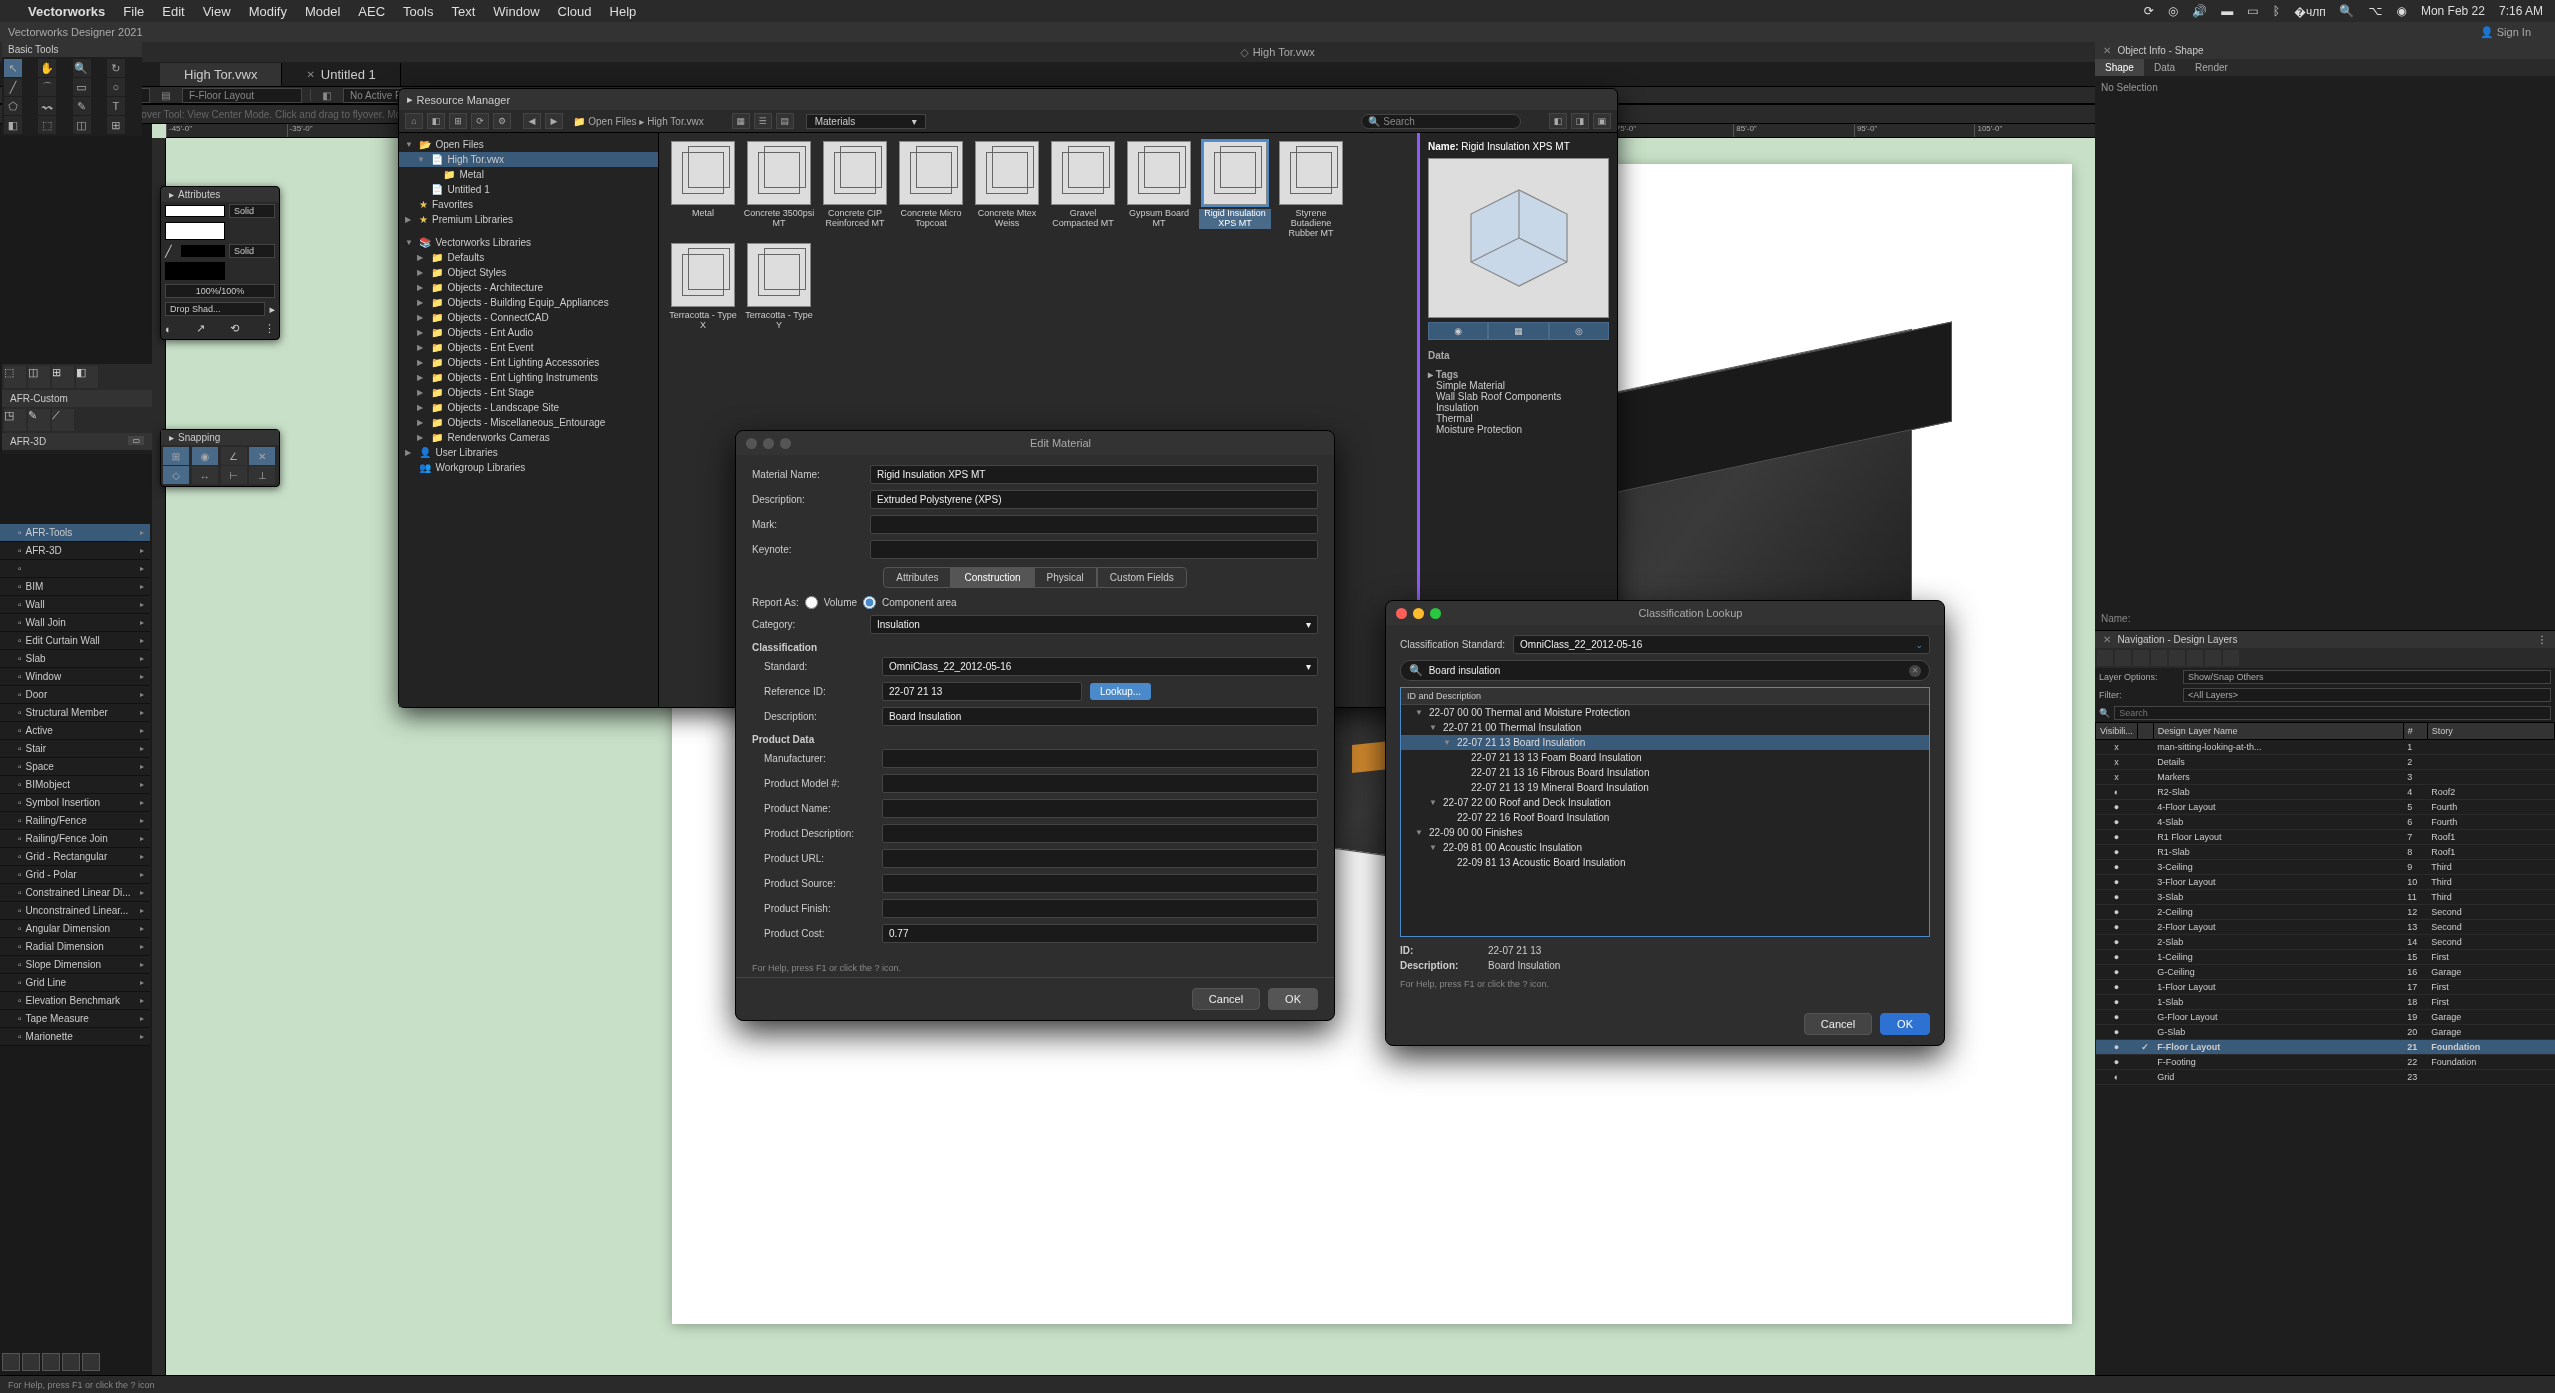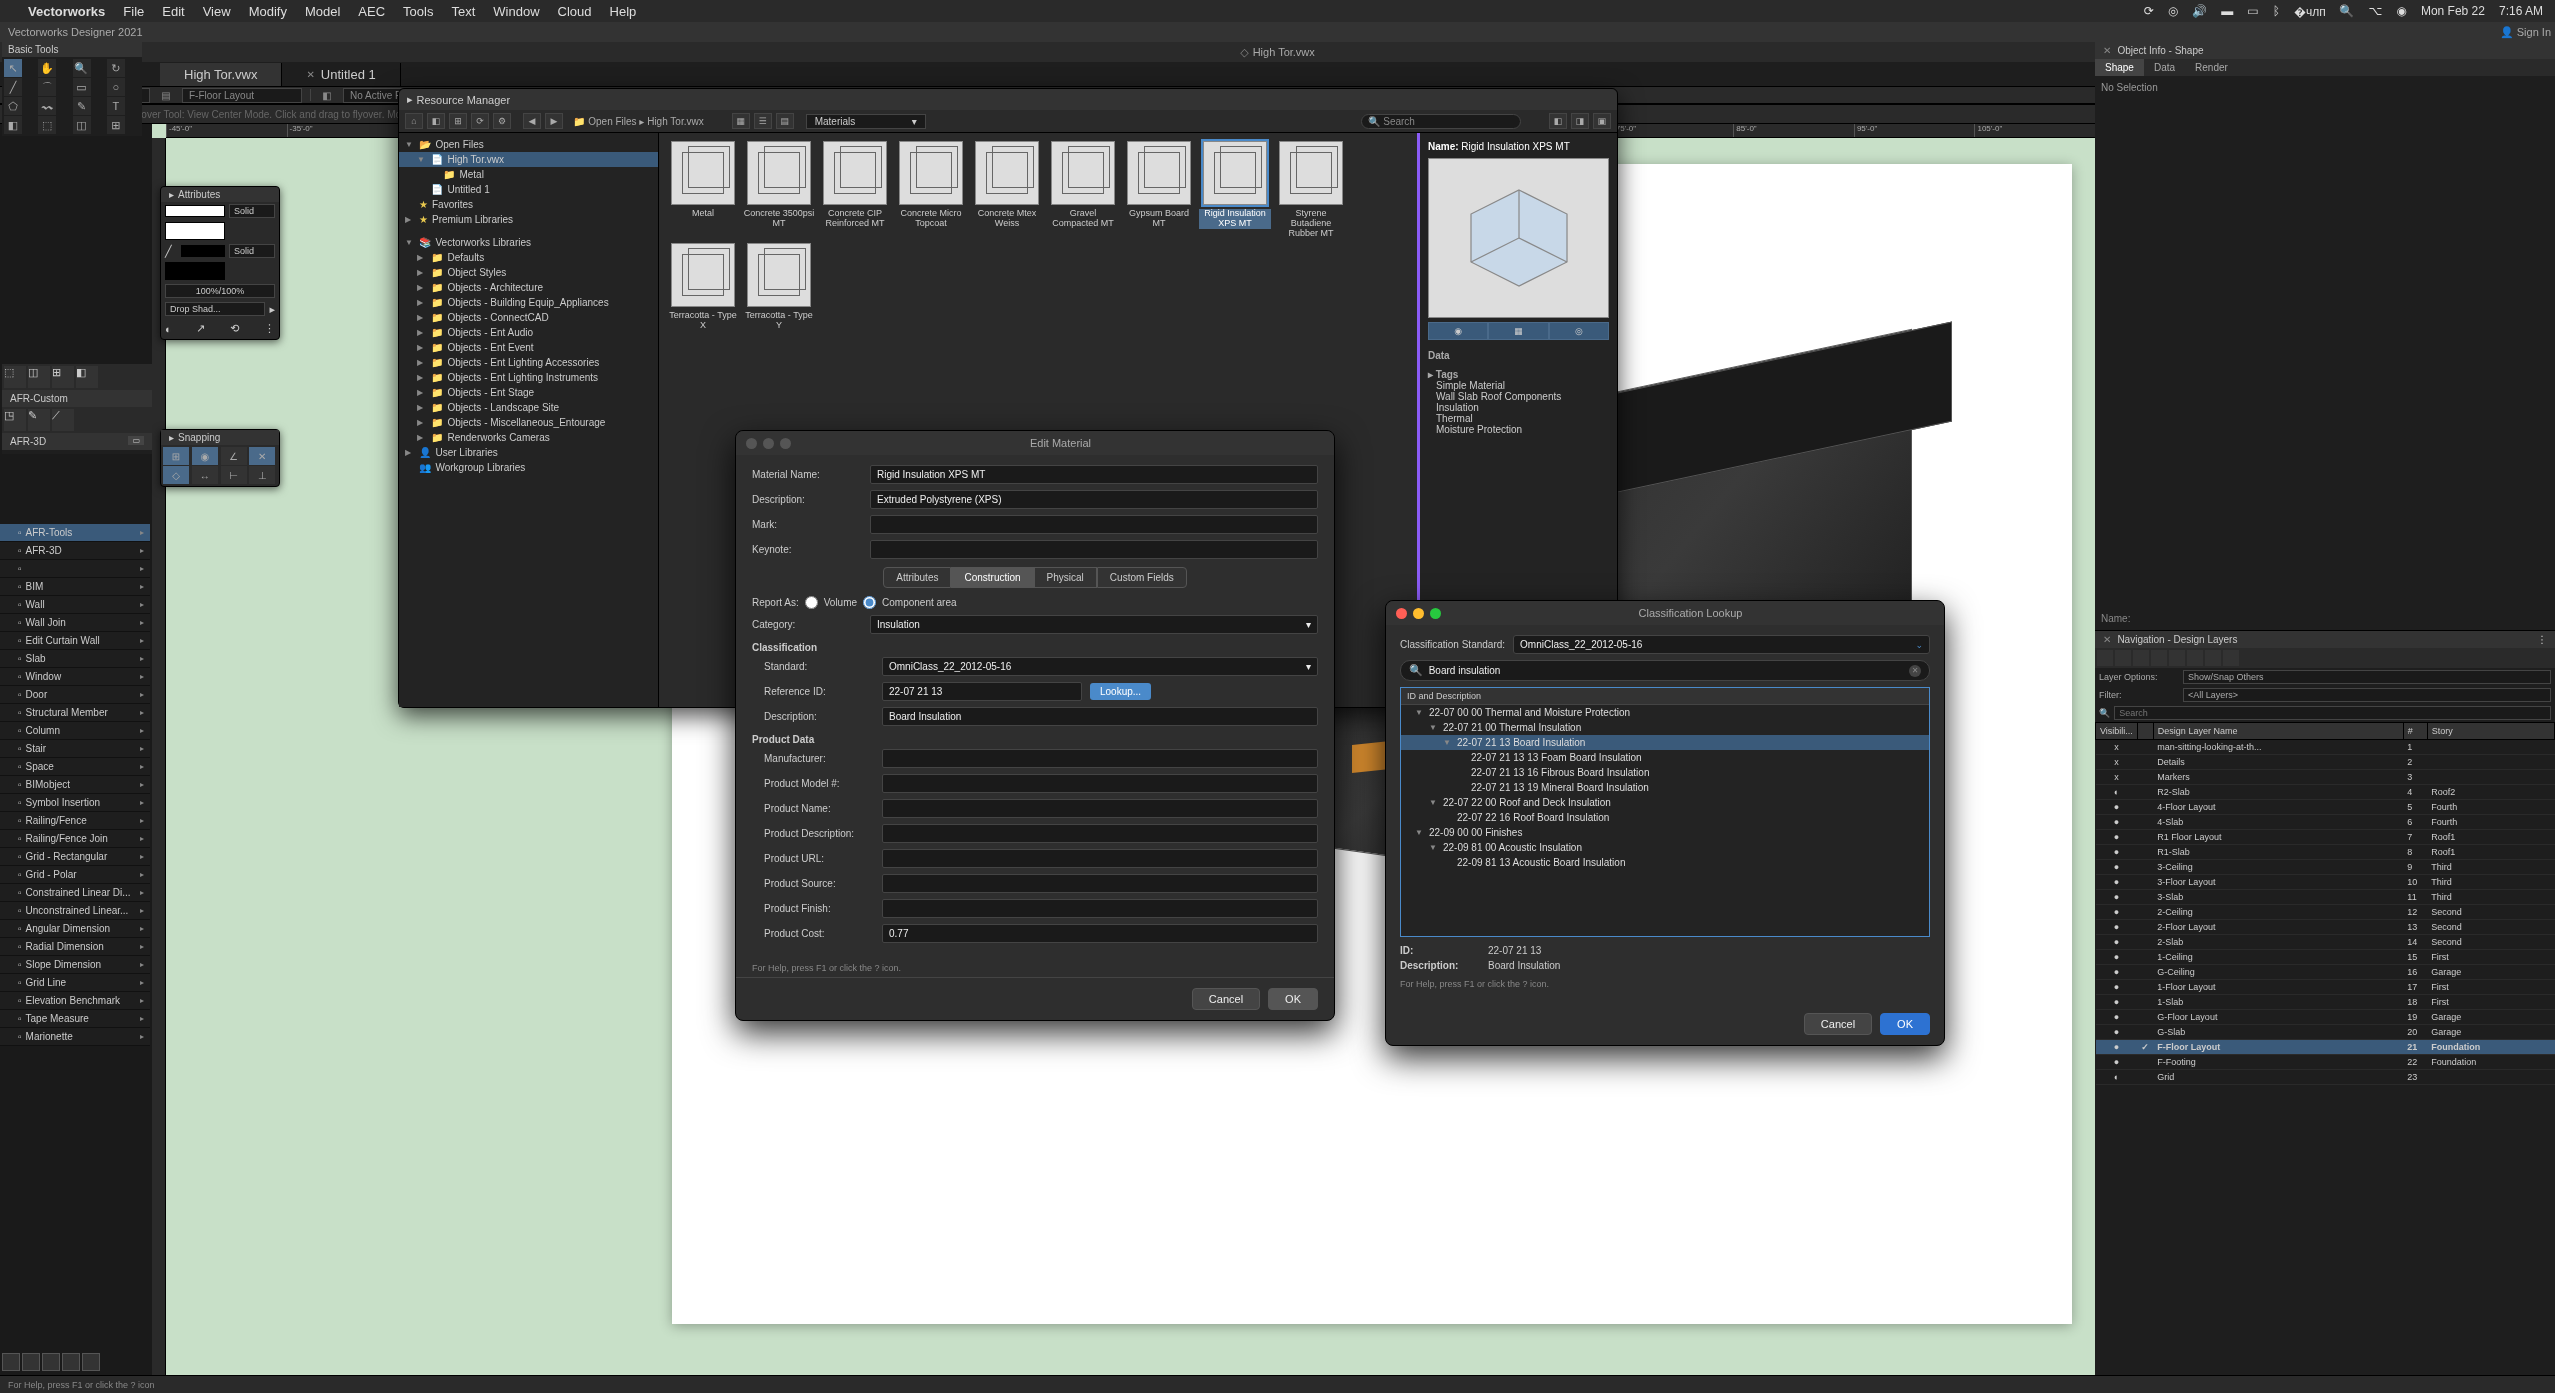--- a/index.html
+++ b/index.html
@@ -8,21 +8,21 @@
 
 .mac-menubar { height: 22px; background: #2a2a2a; display: flex; align-items: center; padding: 8px 12px; color: #ddd; font-size: 13px; }
 .mac-menubar .apple { margin-right: 16px; font-size: 14px; }
 .mac-menubar .menu-item { margin-right: 18px; cursor: default; }
 .mac-menubar .spacer { flex: 1; }
 .mac-menubar .status-item { margin-left: 14px; font-size: 12px; }
 
 
 .app-titlebar { height: 20px; background: #333; display: flex; align-items: center; justify-content: center; color: #aaa; font-size: 11px; position: relative; }
 .app-titlebar .left { position: absolute; left: 8px; }
-.app-titlebar .right { position: absolute; right: 4px; color: #aaa; }
+.app-titlebar .right { position: absolute; right: 24px; color: #aaa; }
 
 
 .doc-titlebar { height: 20px; background: #2a2a2a; display: flex; align-items: center; justify-content: center; color: #aaa; font-size: 11px; }
 .doc-titlebar .diamond { margin-right: 4px; color: #888; }
 
 
 .doc-tabs { height: 24px; background: #1e1e1e; display: flex; align-items: center; padding-left: 160px; }
 .doc-tab { padding: 4px 24px; color: #ccc; font-size: 13px; border-right: 1px solid #000; display: flex; align-items: center; gap: 6px; }
 .doc-tab.active { background: #333; }
 .doc-tab .close { color: #888; font-size: 10px; }
@@ -459,21 +459,21 @@
         <span>Door</span>
         <span class="arrow">▸</span>
       </div>
       <div class="toolset-item">
         <span>▫</span>
         <span>Structural Member</span>
         <span class="arrow">▸</span>
       </div>
       <div class="toolset-item">
         <span>▫</span>
-        <span>Column</span>
+        <span>Active</span>
         <span class="arrow">▸</span>
       </div>
       <div class="toolset-item">
         <span>▫</span>
         <span>Stair</span>
         <span class="arrow">▸</span>
       </div>
       <div class="toolset-item">
         <span>▫</span>
         <span>Space</span>

